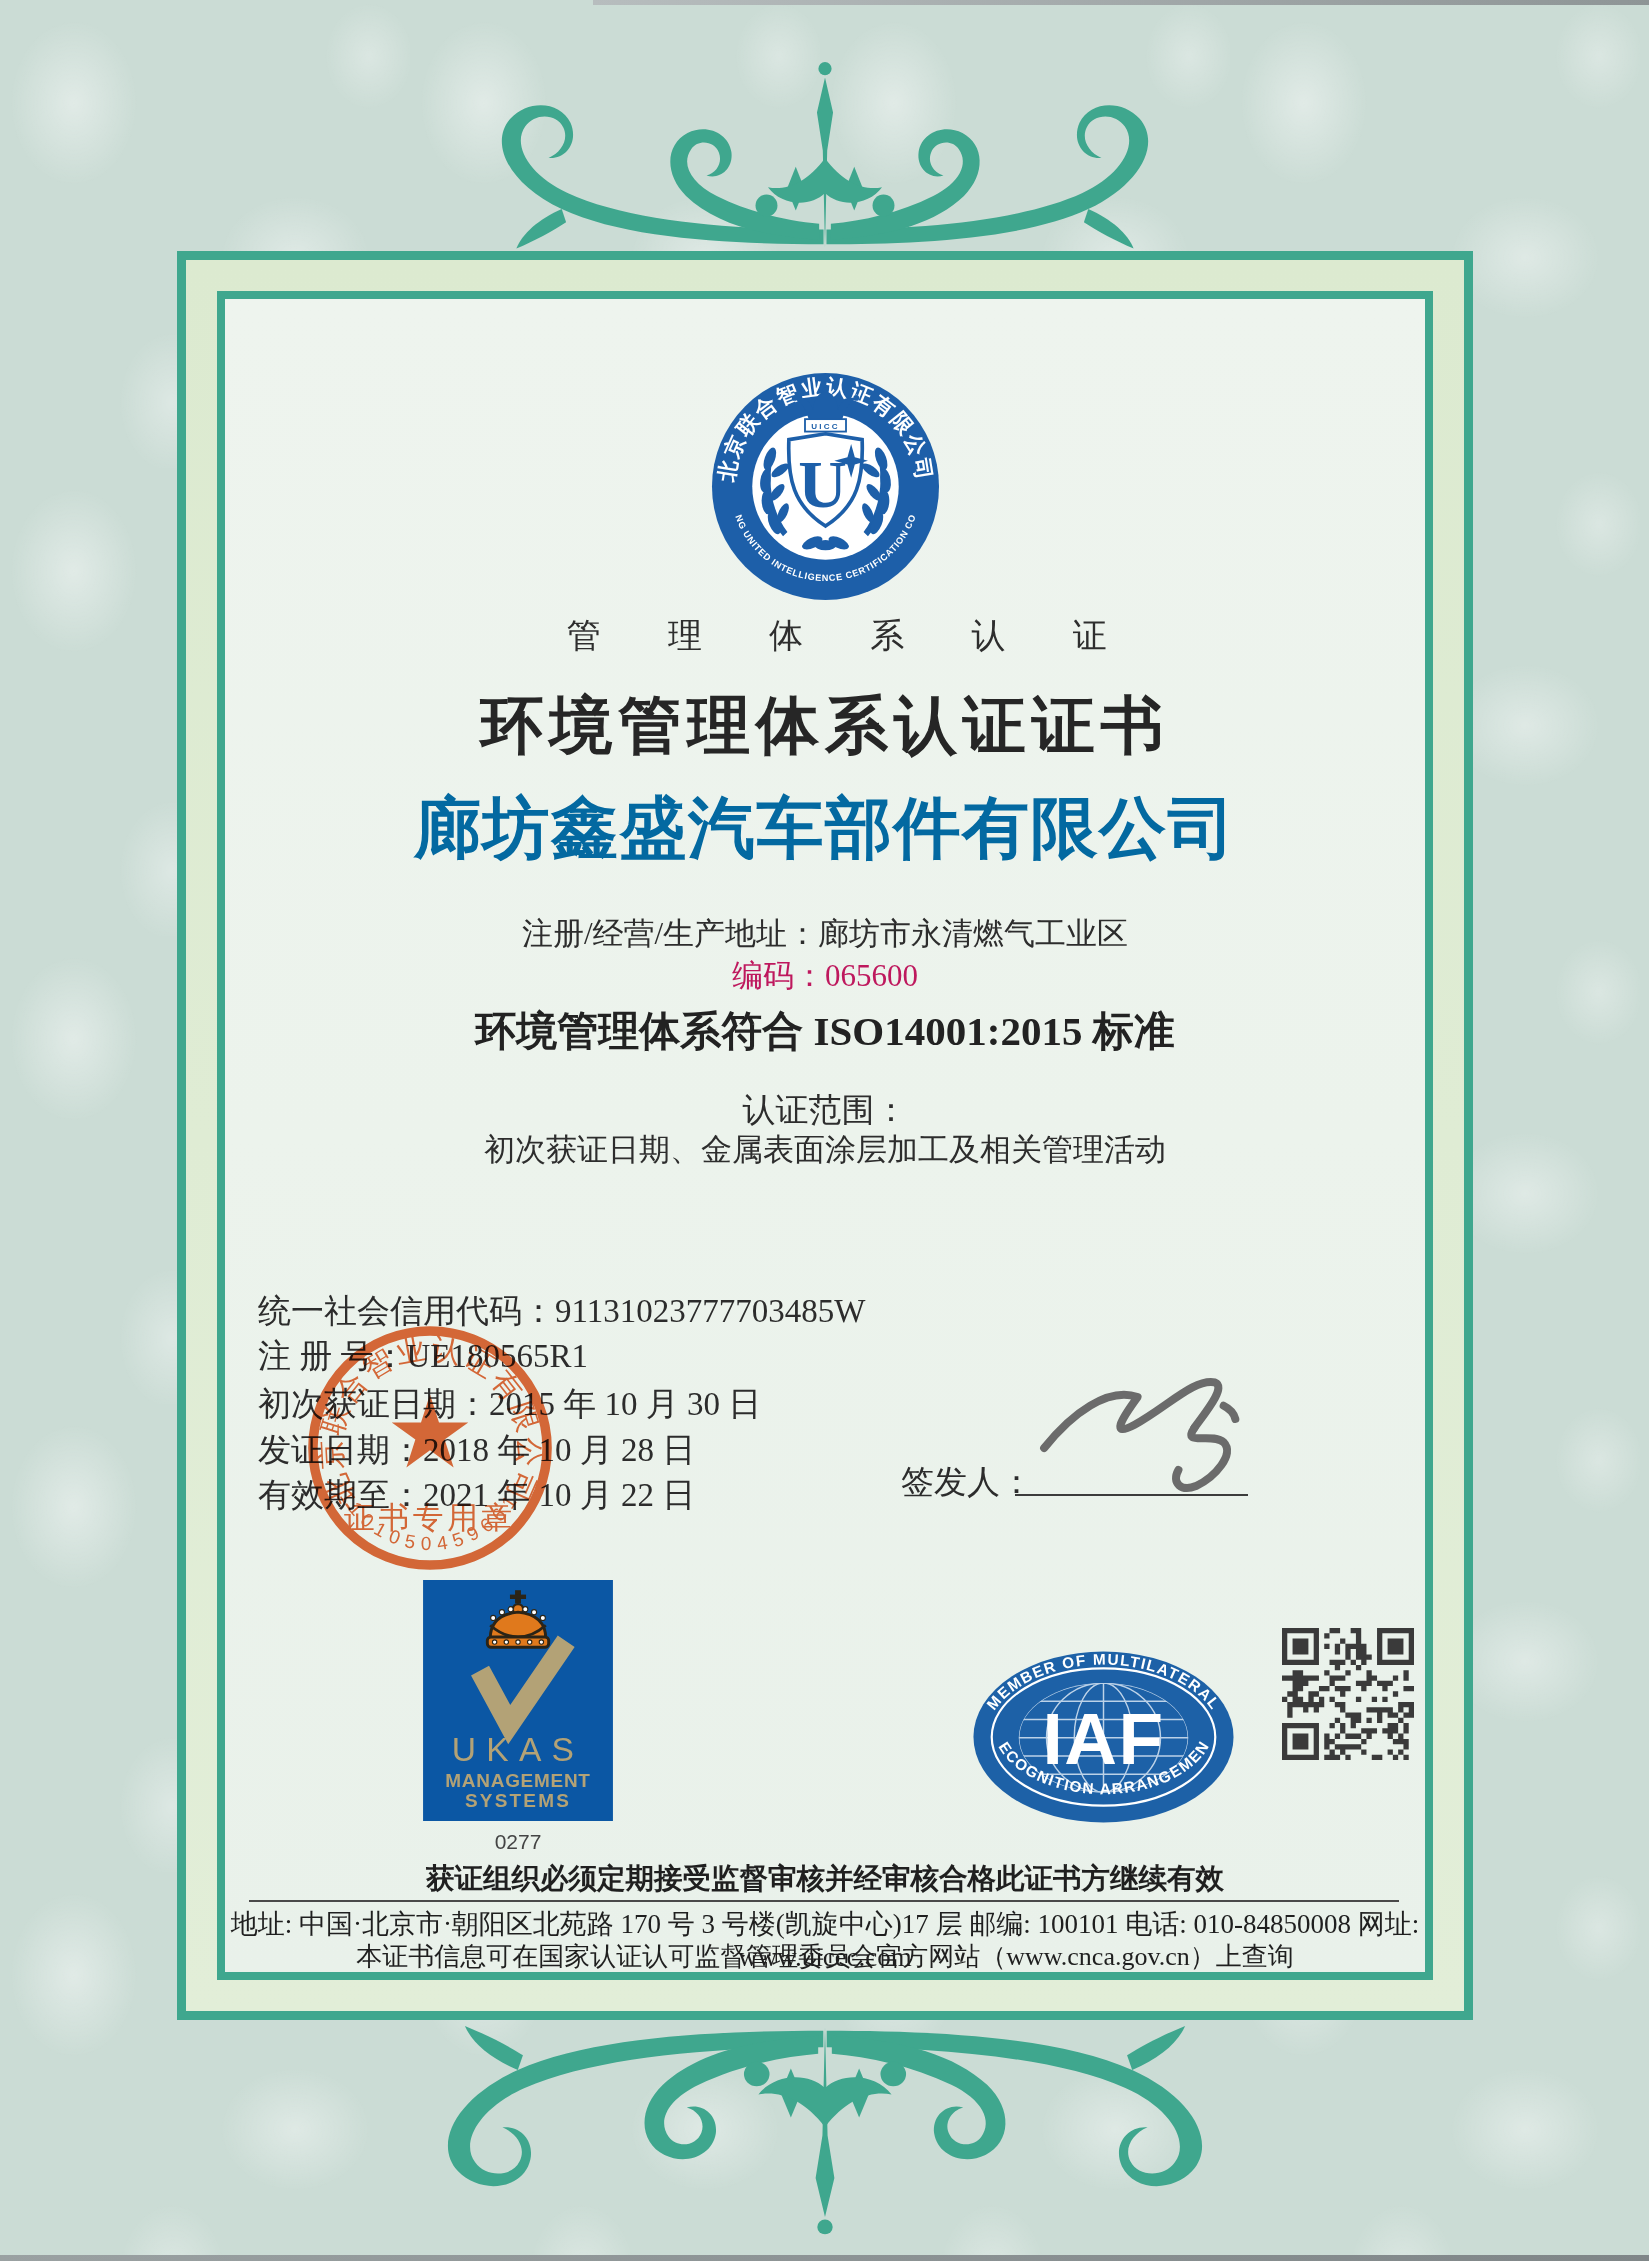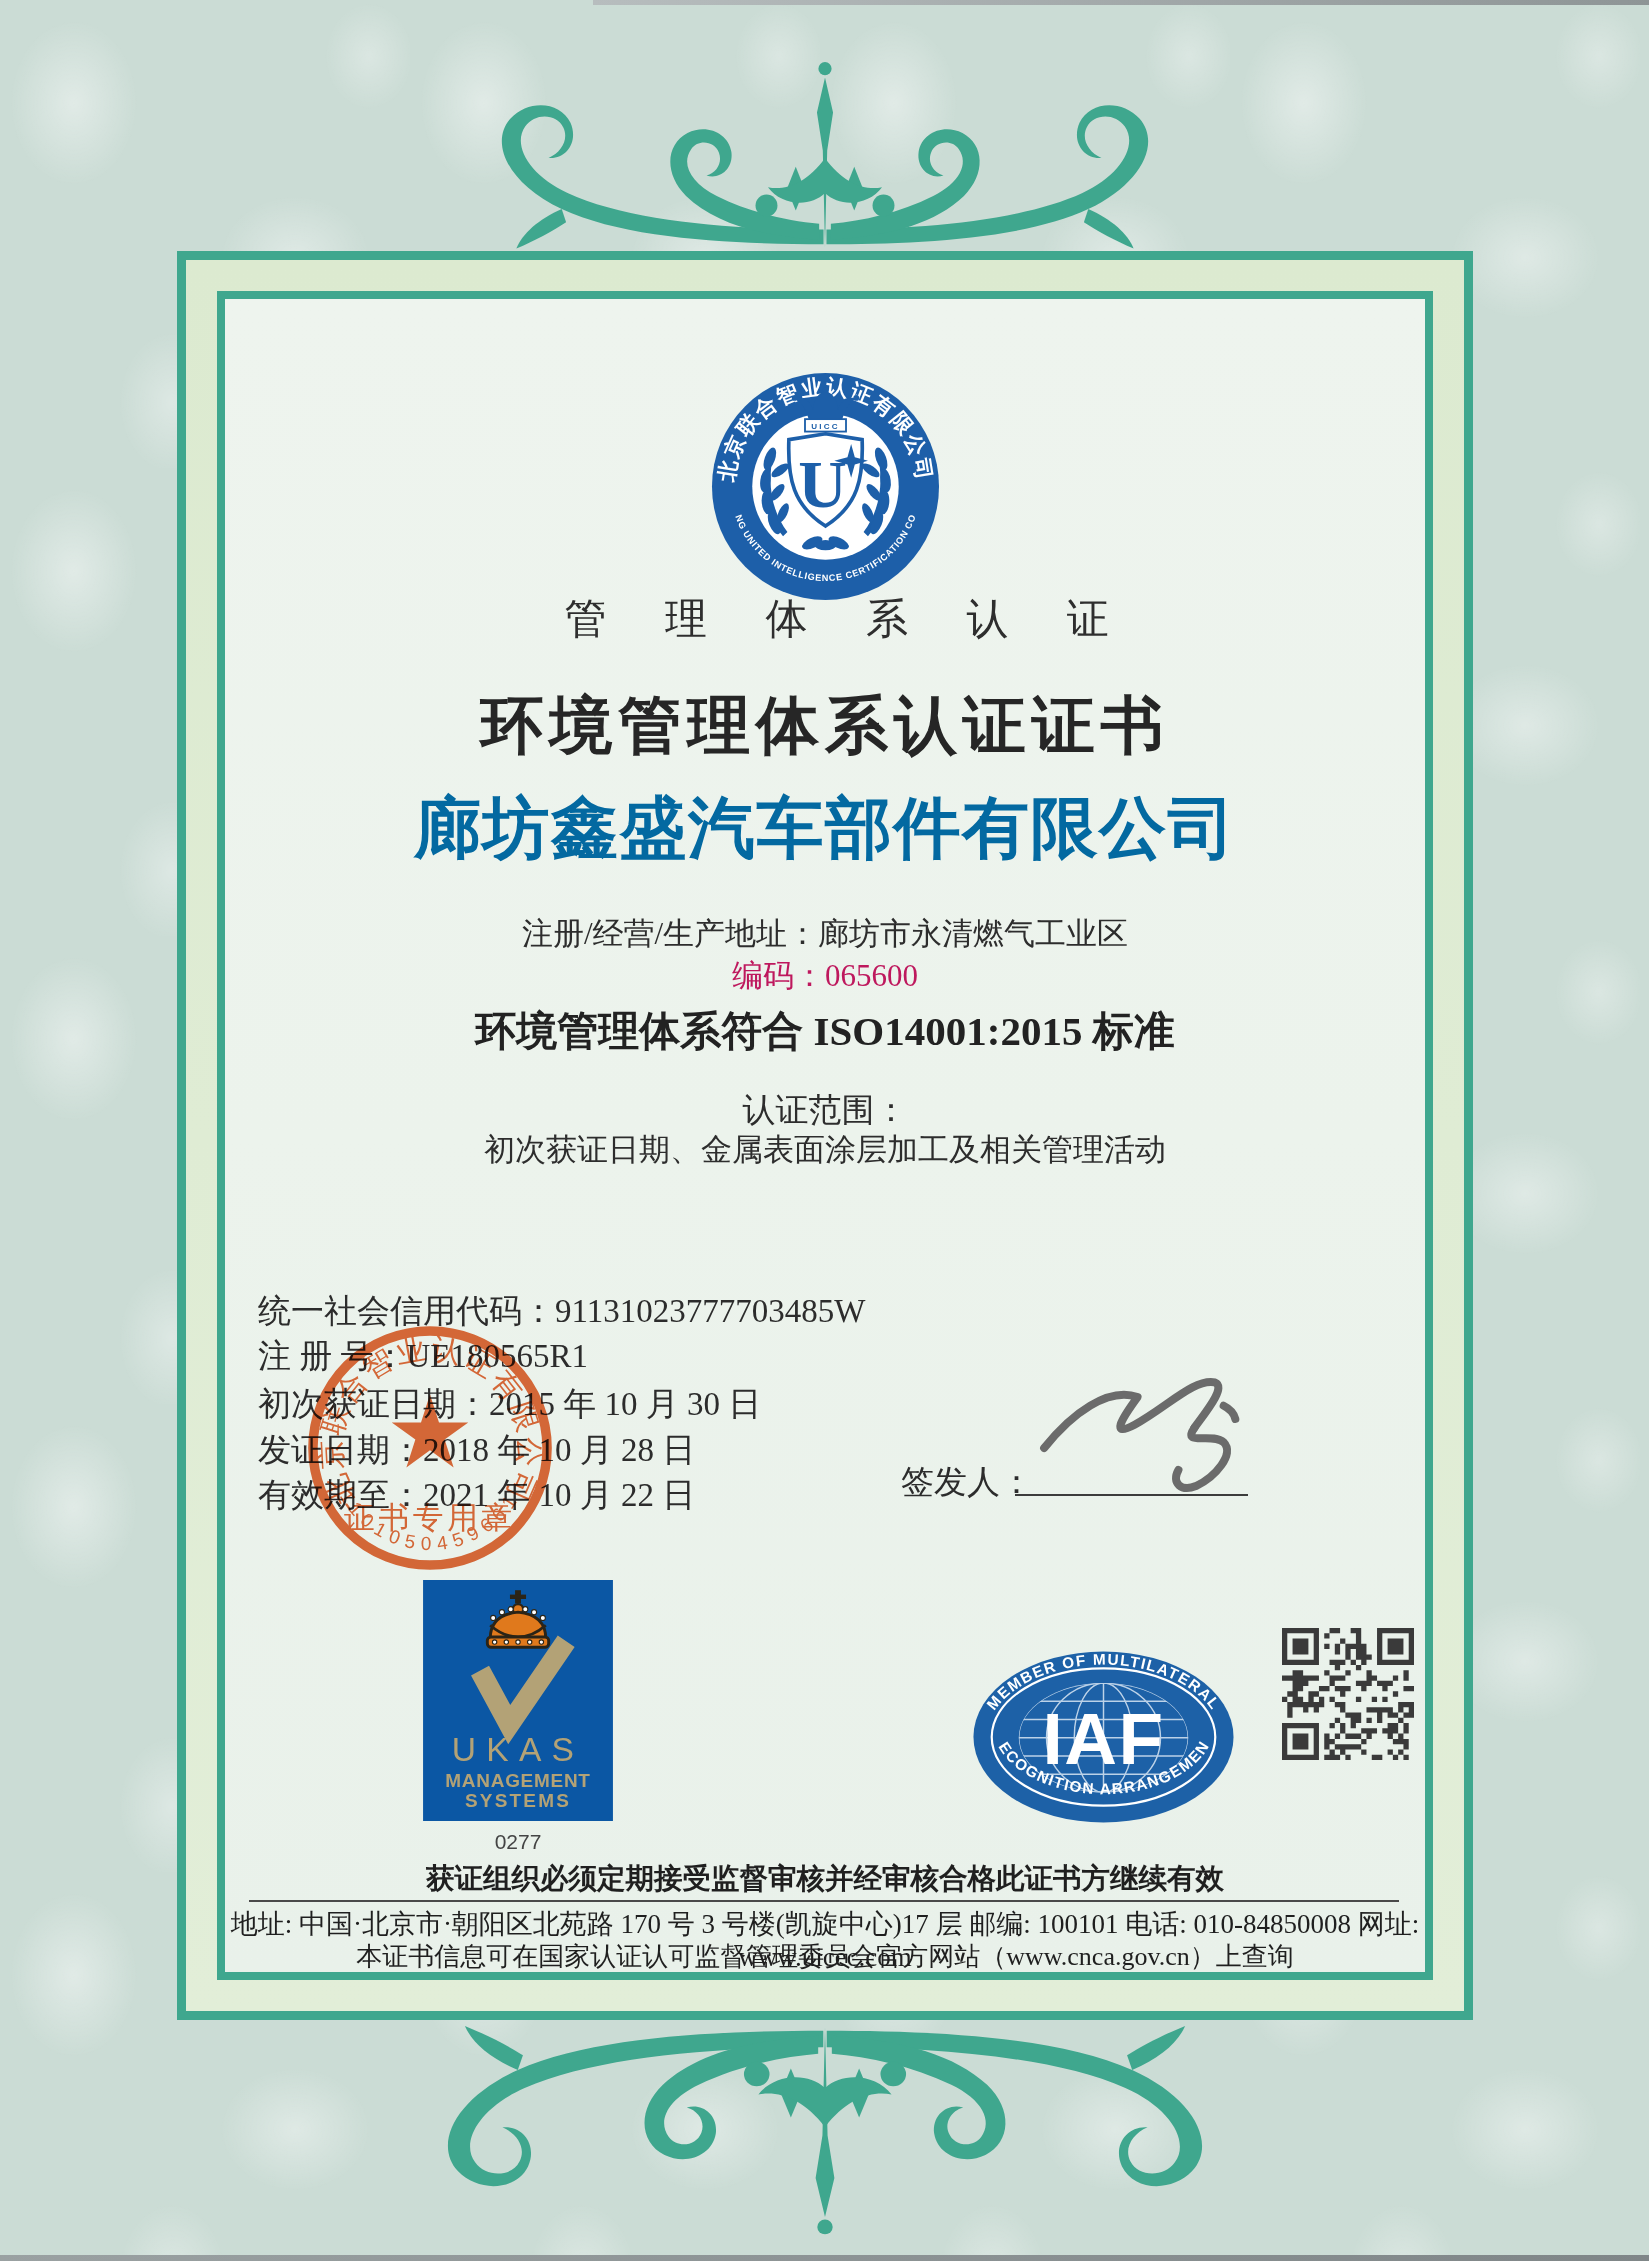--- a/index.html
+++ b/index.html
@@ -18,21 +18,21 @@
   .ctr{left:227px;width:1196px;text-align:center;}
   
   .edge-top{left:593px;top:0;width:1057px;height:5.1px;background:linear-gradient(90deg,#b7bdbe,#8e9596);}
   .edge-bottom{left:0;top:2255px;width:1650px;height:6.6px;background:linear-gradient(90deg,#9aa1a2,#7f8688);}
   
   .frame{left:177px;top:251px;width:1278px;height:1751px;border:9.5px solid #3fa78e;background:linear-gradient(180deg,#dcead0,#e2eed8);}
   .frame-inner{position:absolute;left:31px;top:31px;right:31px;bottom:31px;border:8.8px solid #3fa78e;background:linear-gradient(180deg,#eef4ee 0%,#ecf3ec 50%,#e9f1ea 100%);}
   .flourish{color:#3fa78e;}
   .flourish.bottom{transform:scaleY(-1);}
   
-  .sys-label{top:591px;font-family:Liberation Sans, sans-serif;font-size:42px;letter-spacing:23.4px;padding-left:23.4px;color:#2e2e2e;}
+  .sys-label{top:613px;font-family:Liberation Mono, monospace;font-size:34px;letter-spacing:23.4px;padding-left:23.4px;color:#2e2e2e;}
   .title{top:683px;font-family:"Liberation Sans",sans-serif;font-weight:bold;font-size:63px;letter-spacing:5.9px;color:#262626;}
   .company{top:783px;font-family:"Liberation Sans",sans-serif;font-weight:bold;font-size:67px;letter-spacing:1.5px;color:#0369a1;}
   .addr{top:913px;font-size:31px;color:#2d2d2d;}
   .postcode{top:955px;font-size:31px;color:#be185d;}
   .standard{top:1004px;font-size:41px;font-weight:bold;color:#222;}
   .scope-label{top:1068px;font-size:33px;color:#2d2d2d;margin-top:20px;}
   .scope-text{top:1129px;font-size:31px;color:#2d2d2d;}
   .info-line{left:258px;width:805px;font-size:33px;color:#2c2c2c;white-space:nowrap;}
   .signer{left:901px;top:1460px;font-size:33px;color:#2c2c2c;}
   .sign-line{left:1015px;top:1494px;width:233px;height:2.2px;background:#3c3c3c;}

